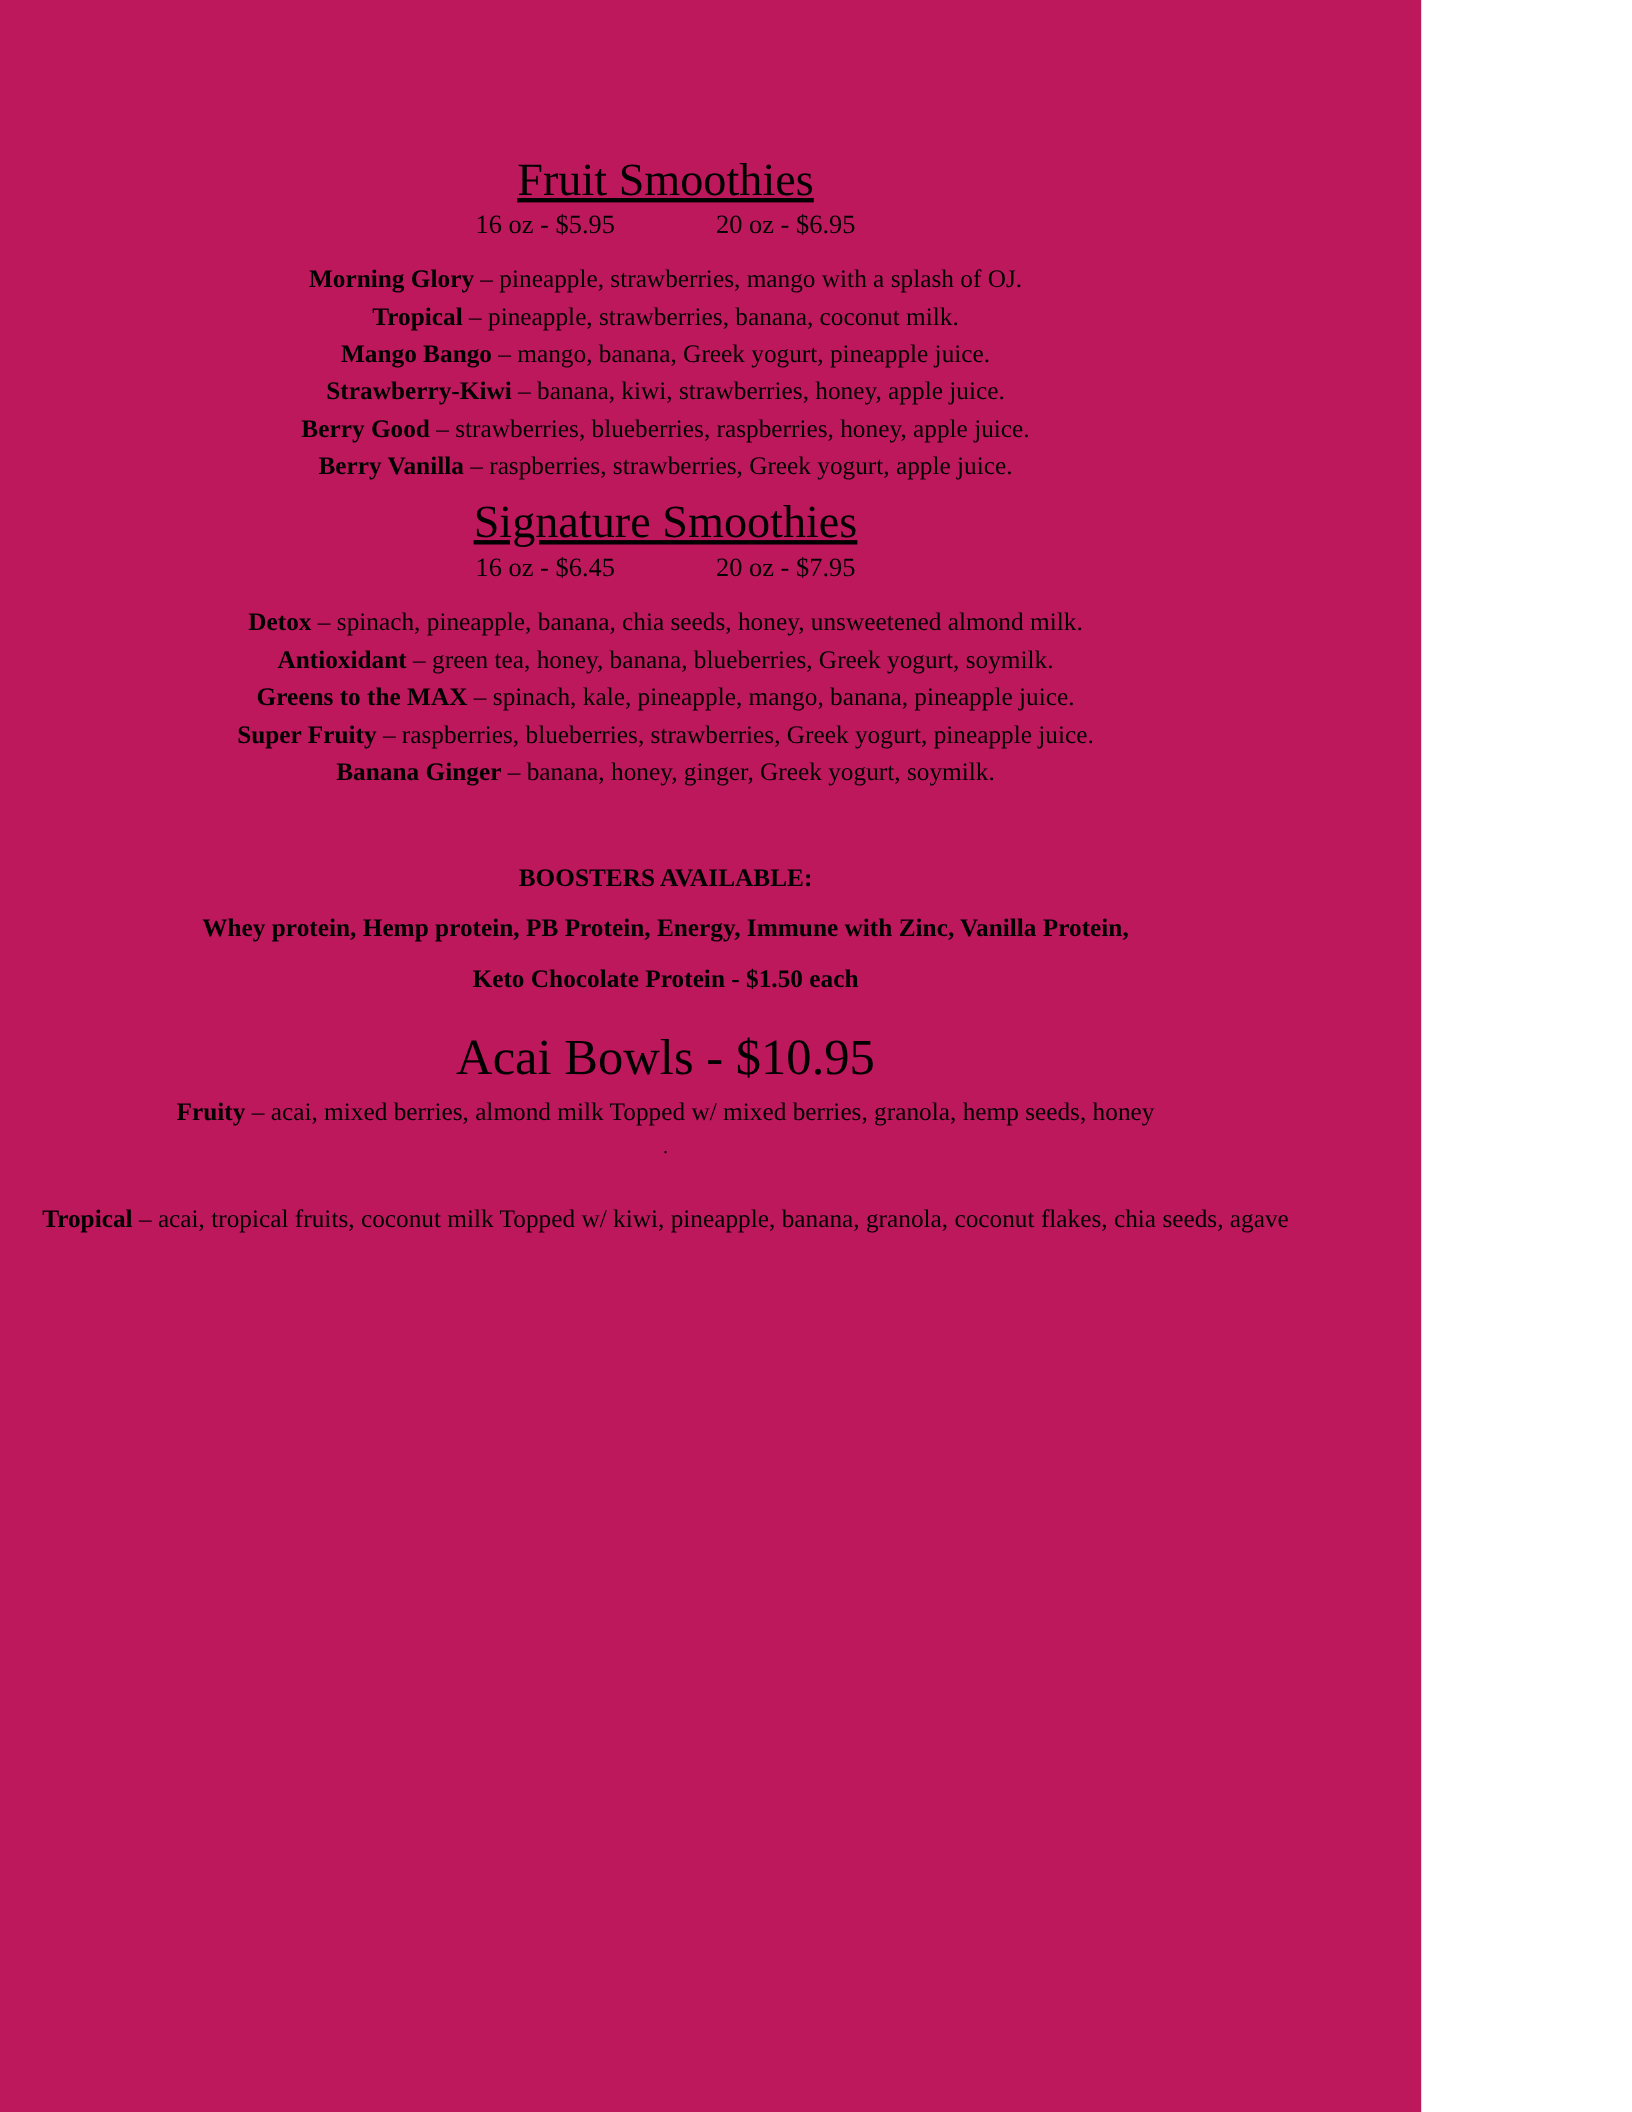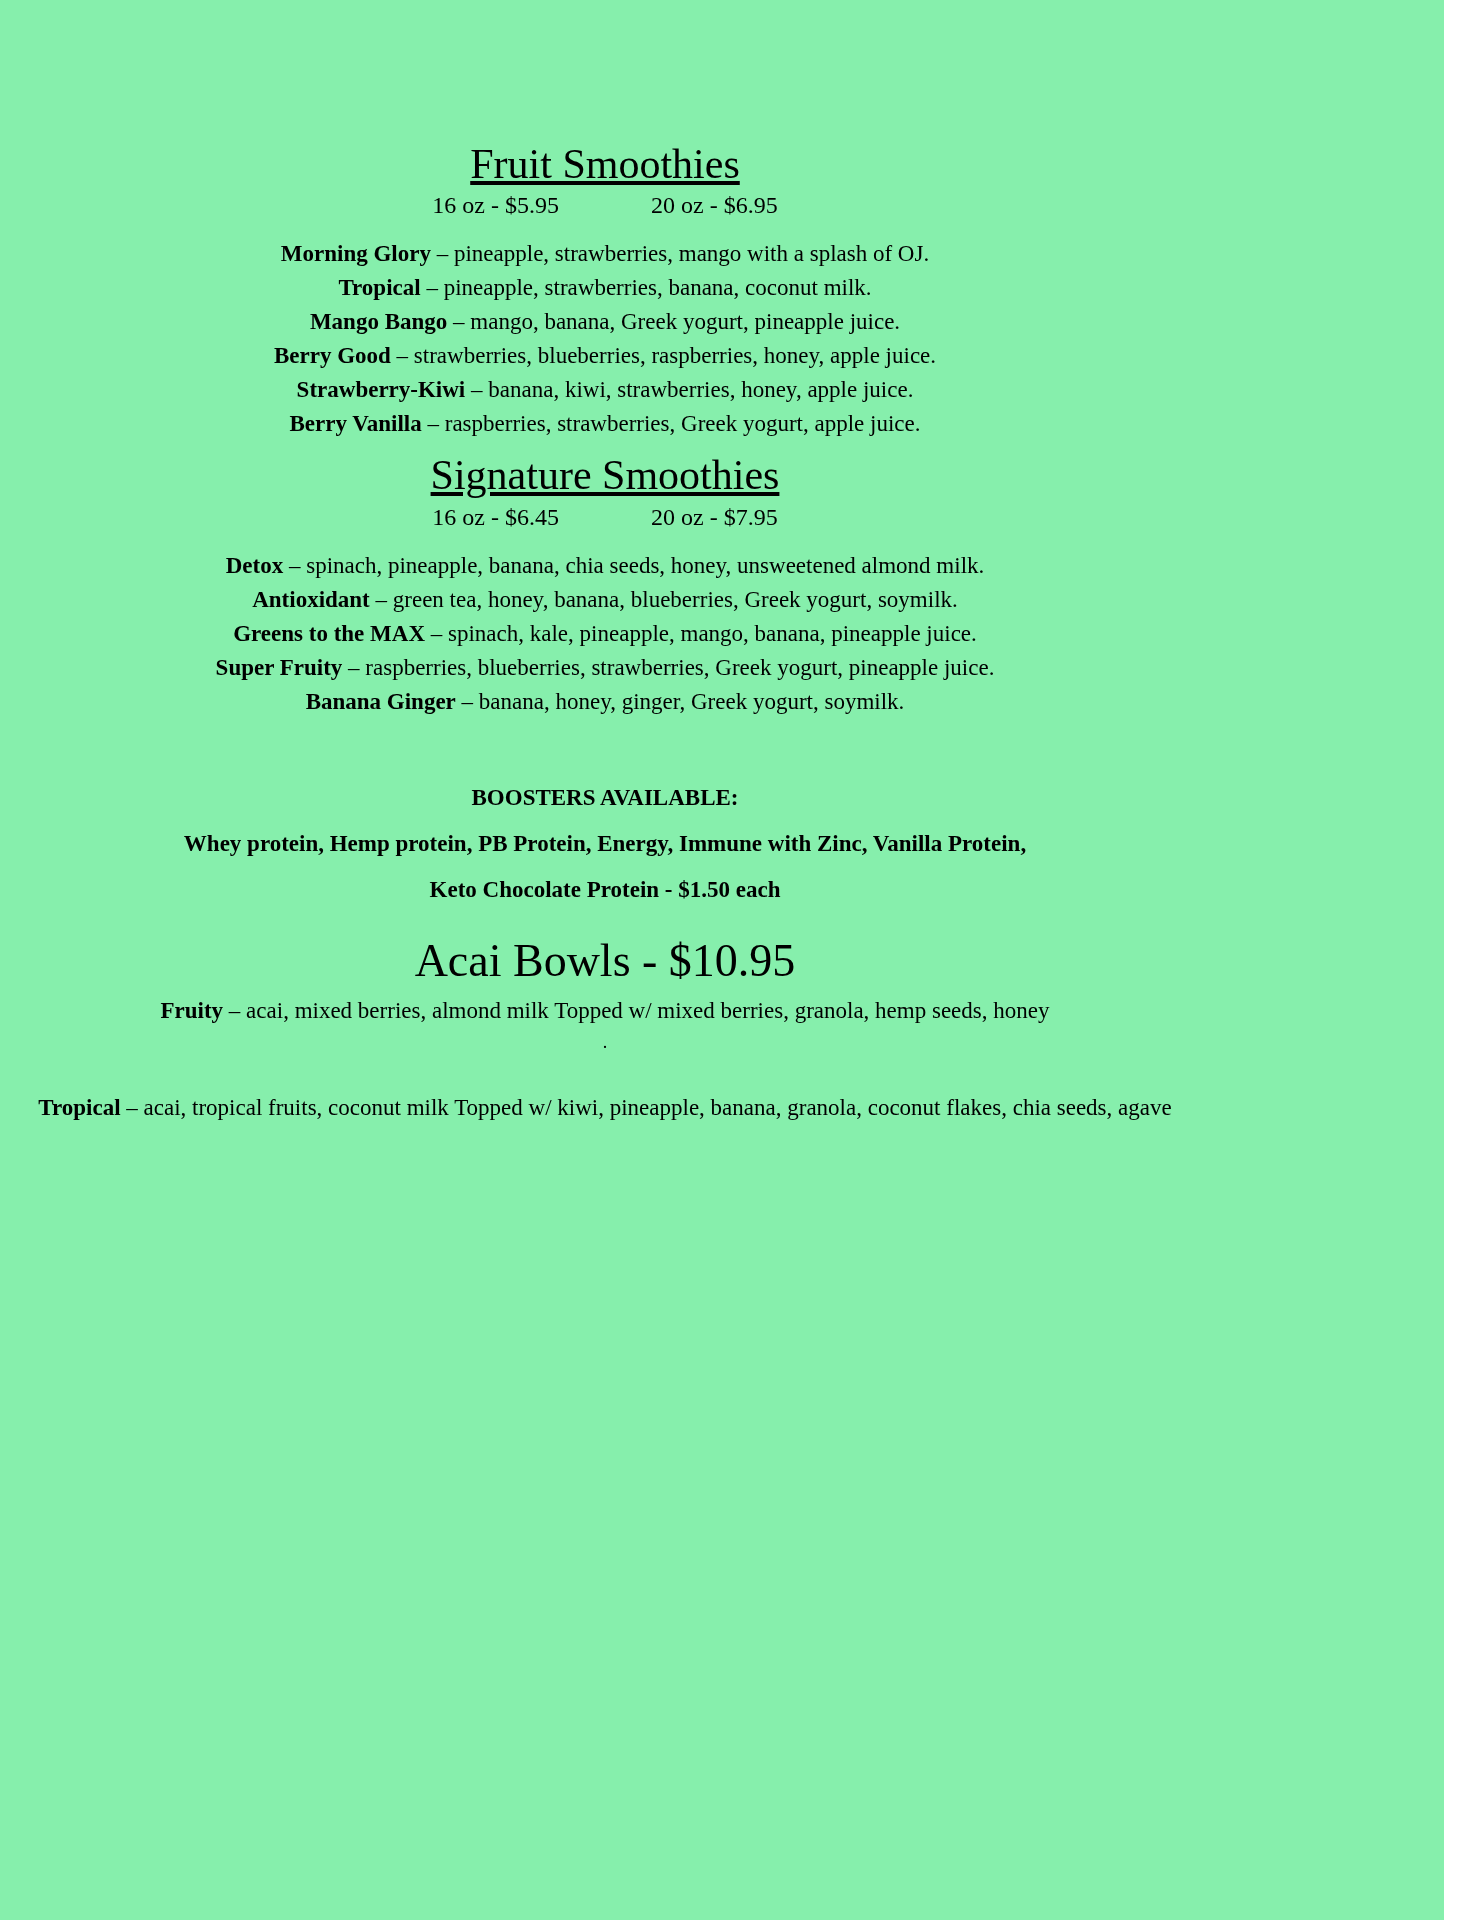--- a/index.html
+++ b/index.html
@@ -4,23 +4,23 @@
 <style>
   html, body {
     margin: 0;
     padding: 0;
     background: #ffffff;
     color: #000000;
     font-family: "Liberation Serif", "DejaVu Serif", serif;
   }
   .page {
     position: relative;
-    width: 1444px;
+    width: 1292px;
     height: 1920px;
-    background: #86efac;
+    background: #be185d;
     overflow: hidden;
   }
   .content {
     width: 1160px;
     margin-left: 25px;
     padding-top: 140px;
     text-align: center;
   }
   .section-title {
     margin: 0;
@@ -77,22 +77,22 @@
   <div class="content">
 
     <h1 class="section-title"><span class="underlined">Fruit Smoothies</span></h1>
     <p class="price-line">
       <span class="price">16 oz - $5.95</span><span class="price">20 oz - $6.95</span>
     </p>
 
     <p class="menu-item"><b>Morning Glory</b> <span>– pineapple, strawberries, mango with a splash of OJ.</span></p>
     <p class="menu-item"><b>Tropical</b> <span>– pineapple, strawberries, banana, coconut milk.</span></p>
     <p class="menu-item"><b>Mango Bango</b> <span>– mango, banana, Greek yogurt, pineapple juice.</span></p>
+    <p class="menu-item"><b>Strawberry-Kiwi</b> <span>– banana, kiwi, strawberries, honey, apple juice.</span></p>
     <p class="menu-item"><b>Berry Good</b> <span>– strawberries, blueberries, raspberries, honey, apple juice.</span></p>
-    <p class="menu-item"><b>Strawberry-Kiwi</b> <span>– banana, kiwi, strawberries, honey, apple juice.</span></p>
     <p class="menu-item"><b>Berry Vanilla</b> <span>– raspberries, strawberries, Greek yogurt, apple juice.</span></p>
 
     <h1 class="section-title section-gap"><span class="underlined">Signature Smoothies</span></h1>
     <p class="price-line">
       <span class="price">16 oz - $6.45</span><span class="price">20 oz - $7.95</span>
     </p>
 
     <p class="menu-item"><b>Detox</b> <span>– spinach, pineapple, banana, chia seeds, honey, unsweetened almond milk.</span></p>
     <p class="menu-item"><b>Antioxidant</b> <span>– green tea, honey, banana, blueberries, Greek yogurt, soymilk.</span></p>
     <p class="menu-item"><b>Greens to the MAX</b> <span>– spinach, kale, pineapple, mango, banana, pineapple juice.</span></p>

